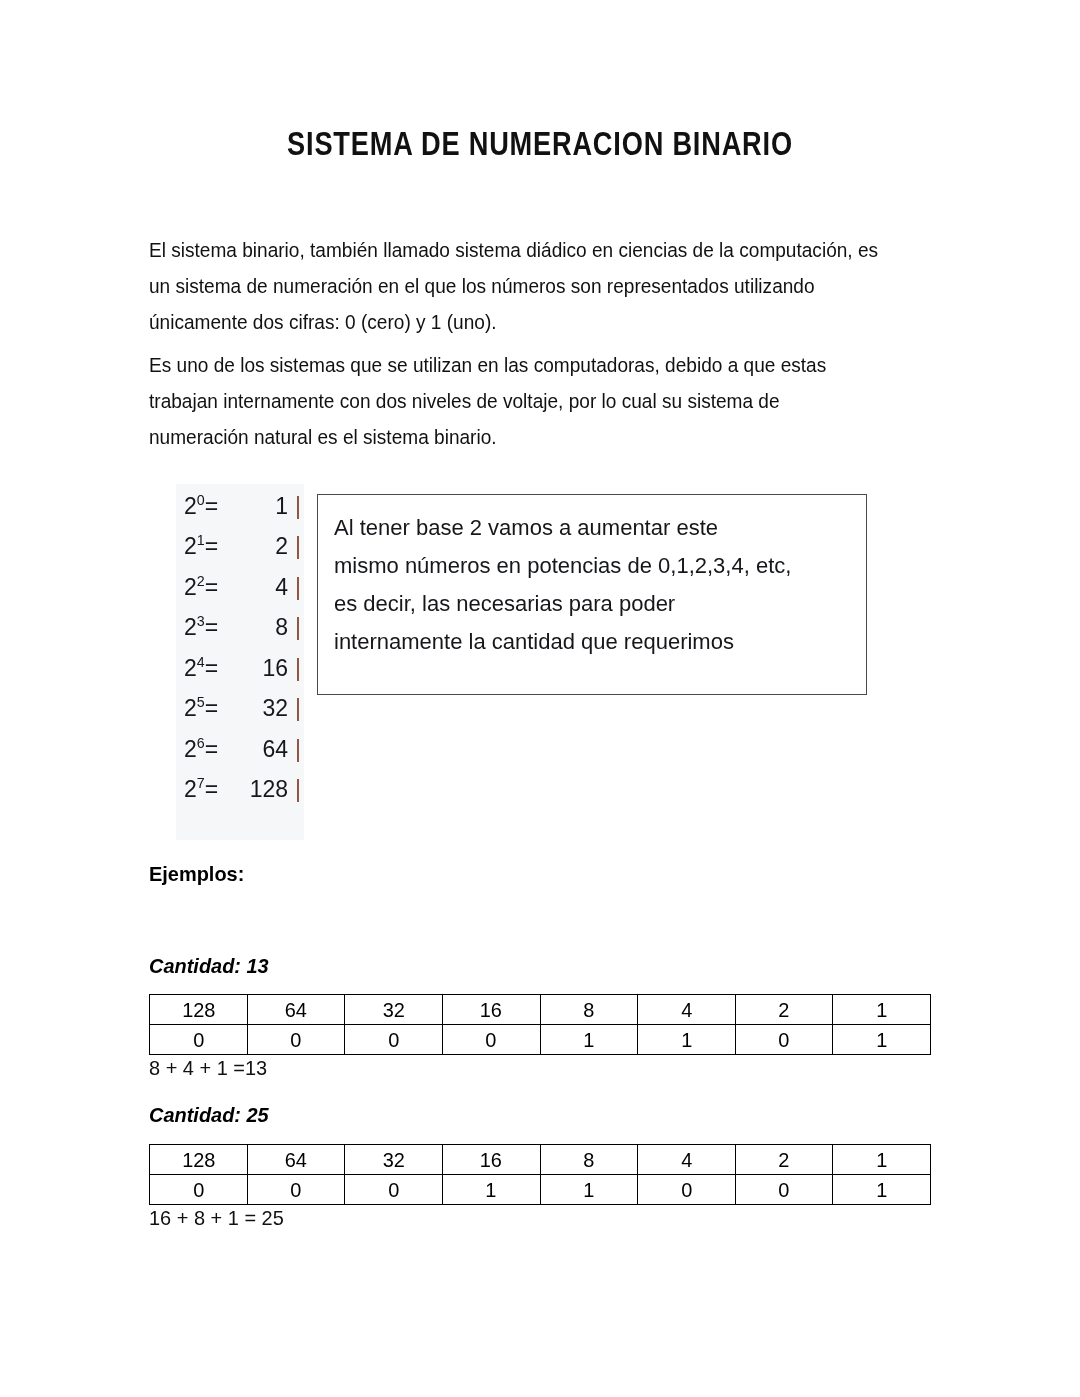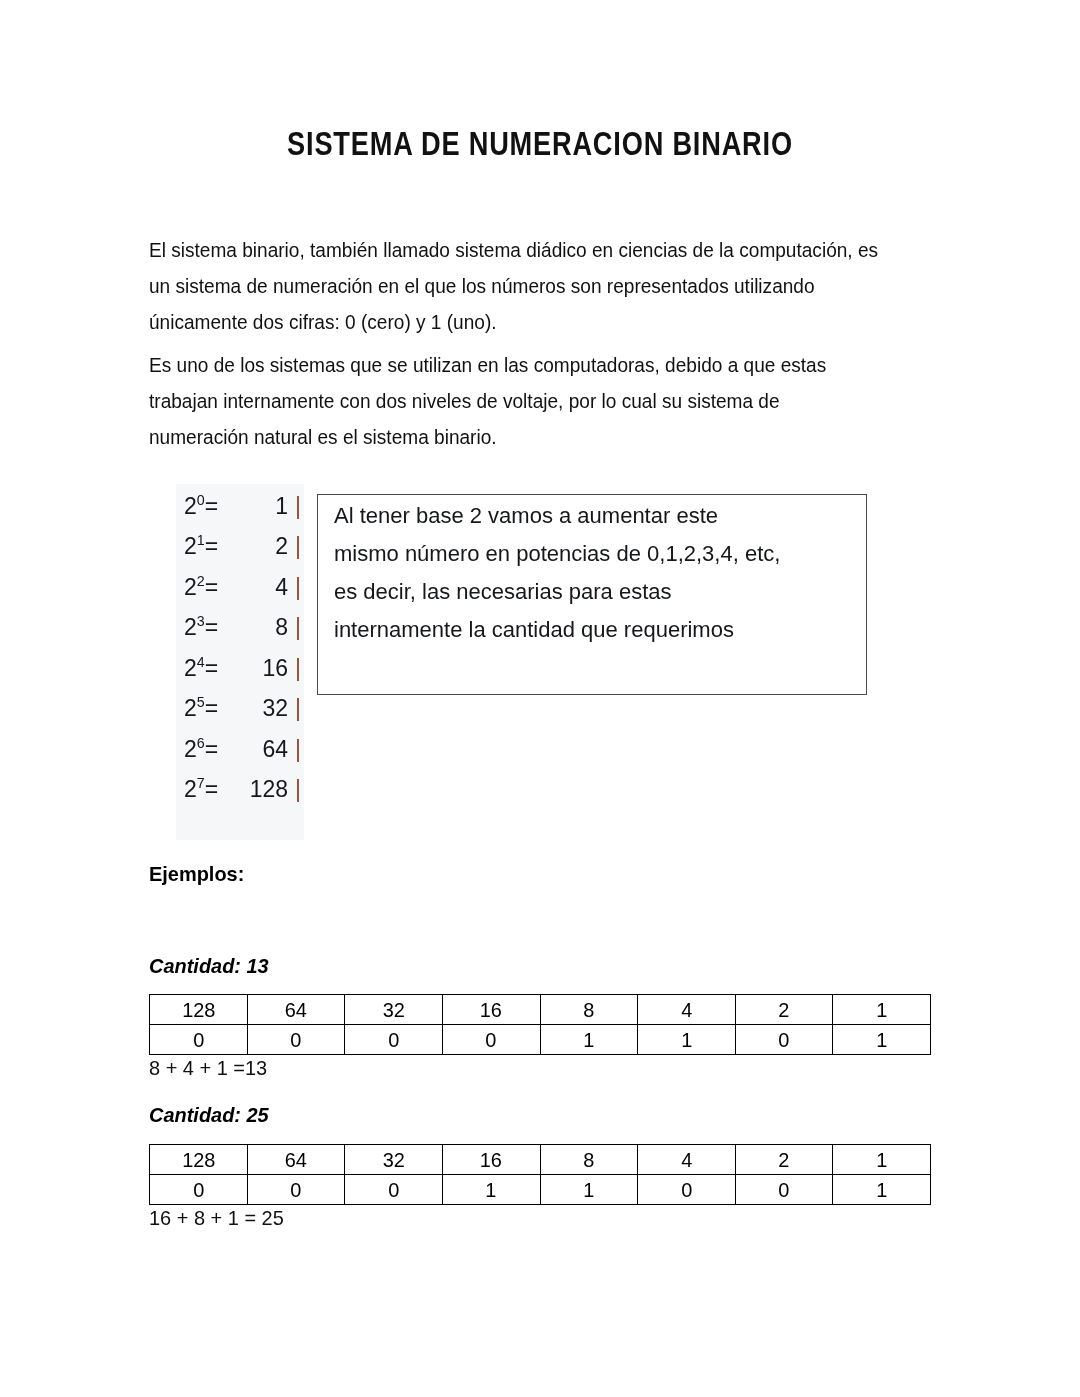--- a/index.html
+++ b/index.html
@@ -103,21 +103,21 @@
   
   .note-box {
     position: absolute;
     left: 317px;
     top: 494px;
     width: 550px;
     height: 201px;
     border: 1.5px solid #4a4a4a;
     box-sizing: border-box;
     background: #ffffff;
-    padding: 2px 16px 0 16px;
+    padding: 14px 16px 0 16px;
   }
   .note-line {
     font-size: 22px;
     line-height: 38px;
     color: #15171a;
     white-space: nowrap;
   }
 
   
   .ejemplos {
@@ -228,22 +228,22 @@
       </div>
       <div class="power-row">
         <span class="power-expr">2<sup>7</sup>=</span>
         <span class="power-val">128</span>
         <span class="power-bar" style="color: rgb(140, 74, 55);">|</span>
       </div>
     </div>
 
   <div class="note-box" id="note-box" style="border-color: rgb(74, 74, 74);">
       <div class="note-line">Al tener base 2 vamos a aumentar este</div>
-      <div class="note-line">mismo número en potencias de 0,1,2,3,4, etc,</div>
-      <div class="note-line">es decir, las necesarias para estas</div>
+      <div class="note-line">mismo números en potencias de 0,1,2,3,4, etc,</div>
+      <div class="note-line">es decir, las necesarias para poder</div>
       <div class="note-line">internamente  la cantidad que requerimos</div>
     </div>
 
   <div class="ejemplos">Ejemplos:</div>
 
   <div class="cantidad" id="cantidad-1">Cantidad: 13</div>
 
   <table class="bin-table" id="bin-table-1">
       <tbody>
         <tr>

